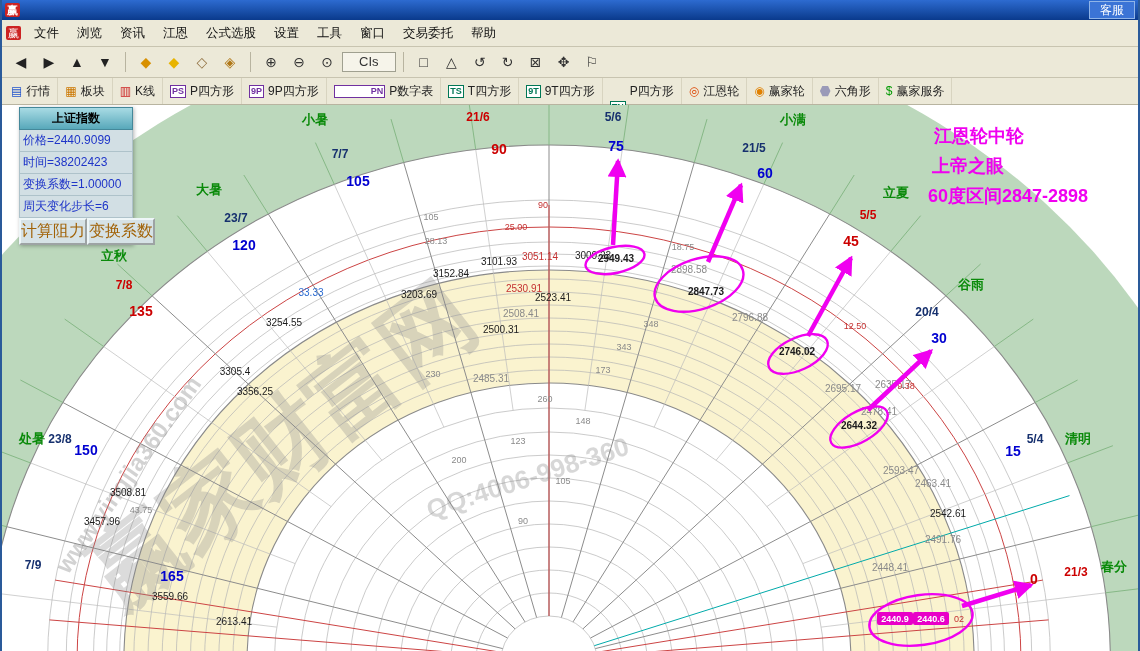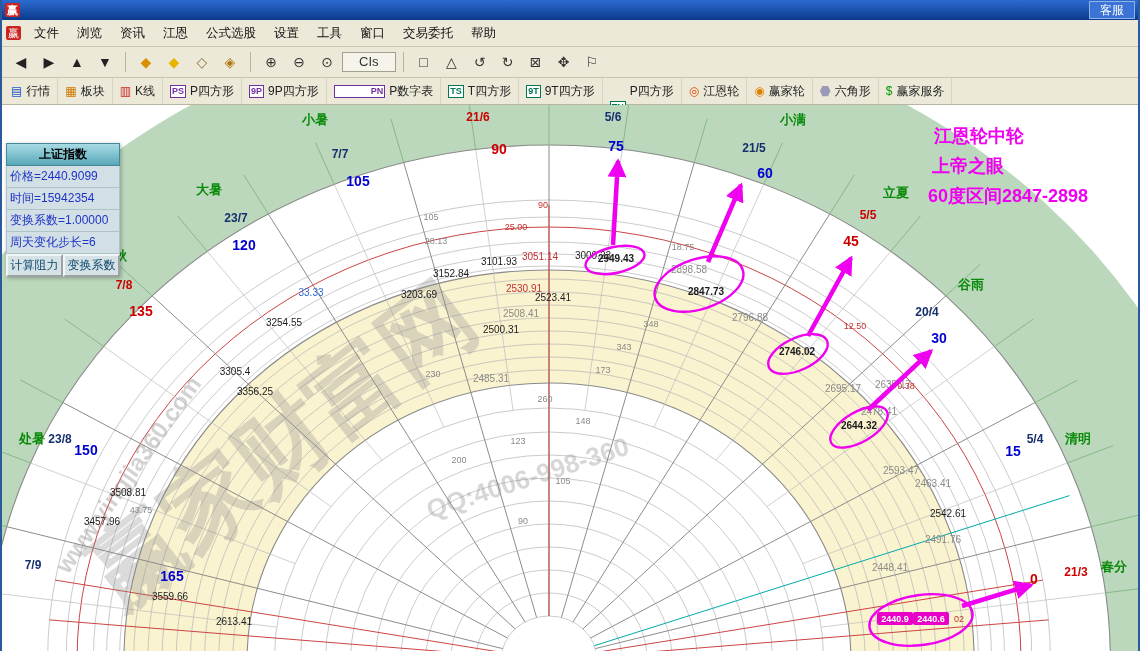--- a/index.html
+++ b/index.html
@@ -41,29 +41,29 @@
   
   .chart{position:relative;height:549px;background:#fff;overflow:hidden;}
   .chart svg{position:absolute;left:0;top:0;}
   svg text{font-family:"Liberation Sans","DejaVu Sans",sans-serif;}
   svg text.red{fill:#cc0000}  svg text.blue{fill:#0000d0}  svg text.navy{fill:#16306e}
   svg text.green{fill:#0a8a0a} svg text.k{fill:#1c1c1c}     svg text.gray{fill:#8a8a8a}
   svg text.nred{fill:#c43030}  svg text.blue2{fill:#2a6ad0} svg text.mag{fill:#f000f0}
   svg text.wm{fill:#8c8c8c;font-weight:bold}
 
   
-  .sidebar{position:absolute;top:2px;left:4px;width:114px;z-index:6;font-size:12px;
-           box-shadow:1px 1px 4px rgba(0,0,0,.3);margin-top:36px;}
+  .sidebar{position:absolute;top:2px;left:17px;width:114px;z-index:6;font-size:12px;
+           box-shadow:1px 1px 4px rgba(0,0,0,.3);}
   .sb-header{background:linear-gradient(180deg,#a8dbe4,#58a8ba);text-align:center;font-weight:bold;
              padding:2px 0;border:1px solid #44889a;color:#000;}
   .sb-row{background:#d2dfe4;color:#1f35c8;padding:2px 3px;border:1px solid #aec2ca;border-top:none;
           white-space:nowrap;overflow:hidden;}
   .sb-buttons{display:flex;}
-  .sb-btn{flex:1;font-size:12px;background:#d6e2e6;border:2px outset #eef6f8;padding:1px 0;
-          color:#0c4a6e;cursor:pointer;white-space:nowrap;font-family:Liberation Serif, serif;}
+  .sb-btn{flex:1;font-size:16px;background:#d6e2e6;border:2px outset #eef6f8;padding:1px 0;
+          color:#a16207;cursor:pointer;white-space:nowrap;font-family:Liberation Serif, serif;}
 </style>
 </head>
 <body>
 
 <div id="app">
 
   <div class="titlebar">
     <span class="logo">赢</span>
     <span class="kefu">客服</span>
   </div>
@@ -361,21 +361,21 @@
         <line x1="706" y1="259" x2="739" y2="182" stroke="#f000f0" stroke-width="4.5" marker-end="url(#ah)"></line>
         <line x1="806" y1="333" x2="849" y2="255" stroke="#f000f0" stroke-width="4.5" marker-end="url(#ah)"></line>
         <line x1="866" y1="407" x2="929" y2="348" stroke="#f000f0" stroke-width="4.5" marker-end="url(#ah)"></line>
         <line x1="960" y1="603" x2="1029" y2="582" stroke="#f000f0" stroke-width="4.5" marker-end="url(#ah)"></line>
       </svg>
 
     <div class="sidebar">
       <div class="sb-header">上证指数</div>
       <div>
           <div class="sb-row">价格=2440.9099</div>
-          <div class="sb-row">时间=15942354</div>
+          <div class="sb-row">时间=38202423</div>
           <div class="sb-row">变换系数=1.00000</div>
           <div class="sb-row">周天变化步长=6</div>
         </div>
       <div class="sb-buttons">
         <button class="sb-btn">计算阻力</button>
         <button class="sb-btn">变换系数</button>
       </div>
     </div>
   </div>
 

